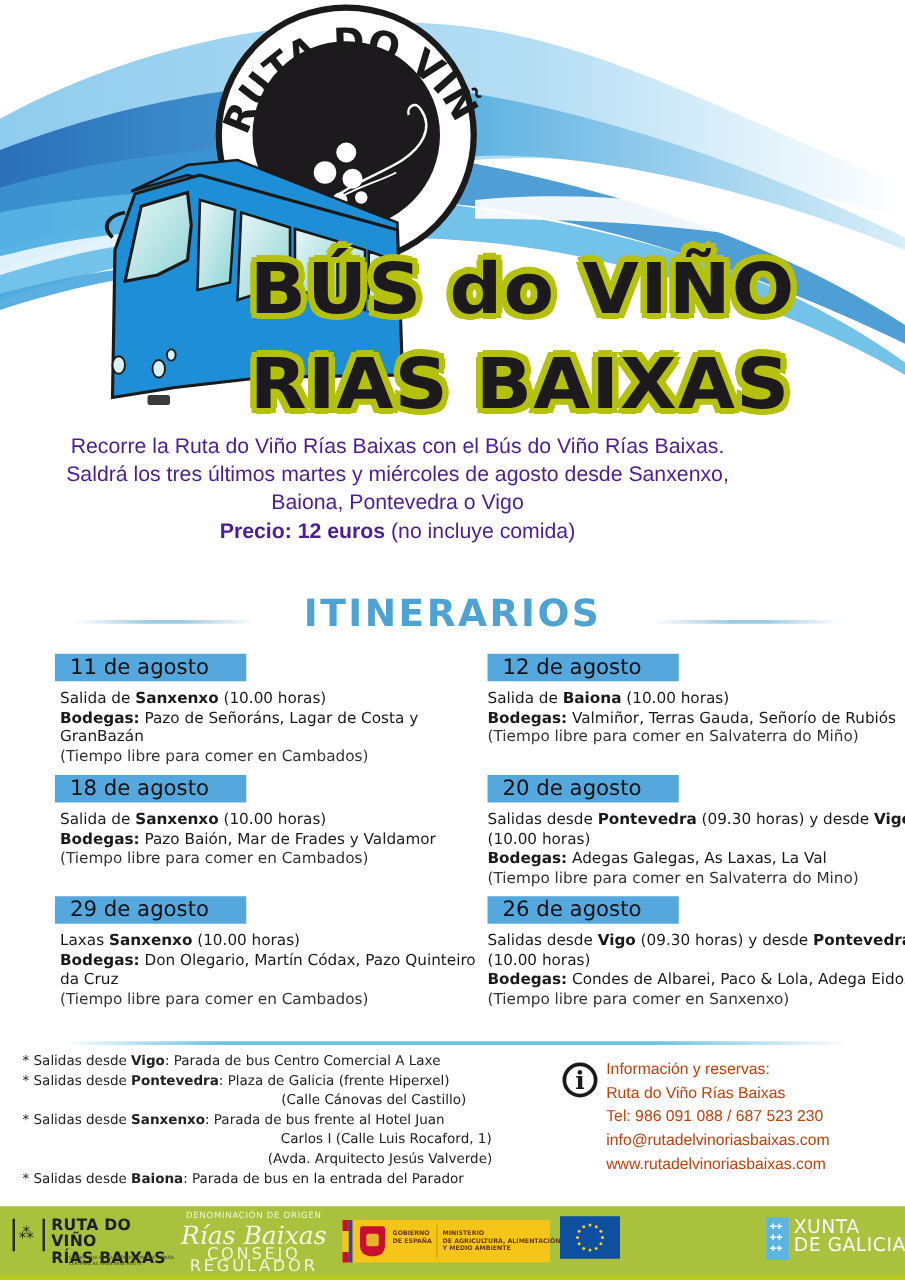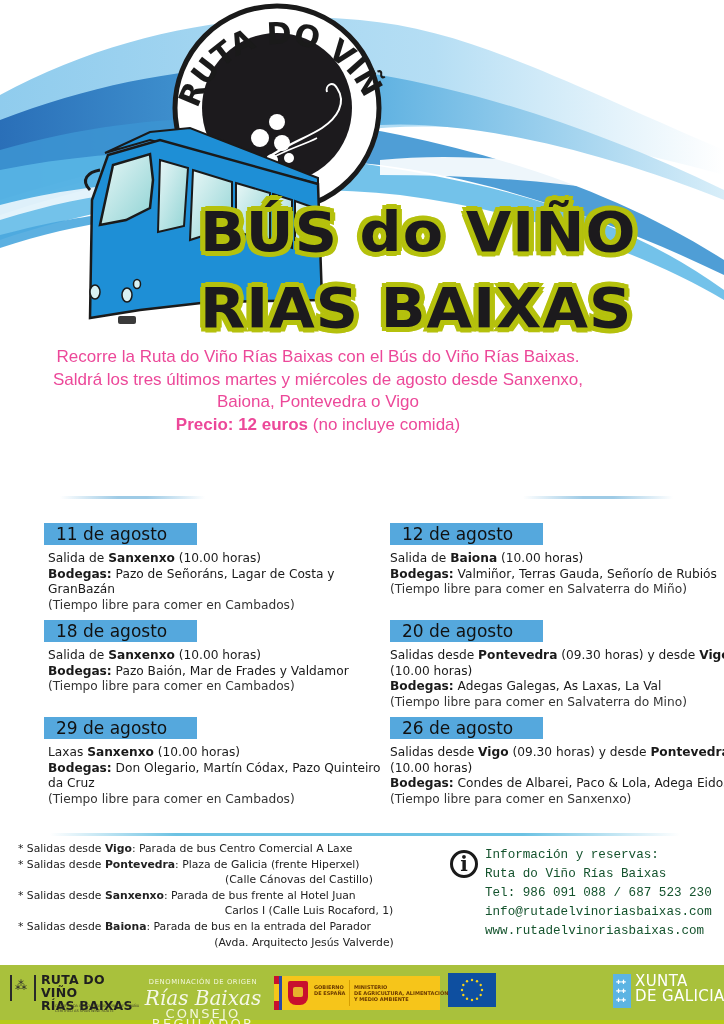--- a/index.html
+++ b/index.html
@@ -26,21 +26,21 @@
       transform-origin: left center;
     }
     .title-1 { left: 200px; top: 200px; font-size: 56px; line-height: 64px; }
     .title-2 { left: 200px; top: 276px; font-size: 56px; line-height: 64px; }
 
     
     .intro {
       position: absolute; left: 0; top: 346px; width: 636px;
       text-align: center;
       font-family: "Liberation Sans", sans-serif;
-      font-size: 17px; line-height: 22.5px; color: #ec4899;
+      font-size: 17px; line-height: 22.5px; color: #4c1d95;
     }
     .intro .price-label { font-weight: bold; margin-top: 43px; }
 
     
     .section-head {
       position: absolute; left: 0; top: 474px; width: 724px; height: 40px;
     }
     .section-head .rule {
       position: absolute; top: 22px; height: 3px;
       background: linear-gradient(90deg, rgba(170,210,235,0), #9ecbe6 40%, #9ecbe6 60%, rgba(170,210,235,0));
@@ -95,21 +95,21 @@
       position: absolute; left: 450px; top: 846px; width: 270px;
     }
     .info .icon {
       position: absolute; left: 0; top: 4px; width: 28px; height: 28px;
       border: 3px solid #1a1a1a; border-radius: 50%;
       font-family: "DejaVu Serif", serif; font-weight: bold; font-size: 20px;
       text-align: center; line-height: 23px; color: #1a1a1a;
     }
     .info .lines {
       position: absolute; left: 35px; top: 0; width: 240px;
-      font-family: Liberation Mono, monospace; font-size: 12.6px; line-height: 19px; color: #14532d;
+      font-family: Liberation Sans, sans-serif; font-size: 12.6px; line-height: 19px; color: #c2410c;
       white-space: nowrap;
     }
 
     
     .footer {
       position: absolute; left: 0; top: 965px; width: 724px; height: 59px;
       background: #a9c13c;
       border-bottom: 4px solid #b8cb1a;
     }
     .footer .f-ruta { position: absolute; left: 10px; top: 6px; width: 128px; height: 48px; }
@@ -119,21 +119,21 @@
     }
     .footer .f-ruta .grapes { position: absolute; left: 5px; top: 9px; font-size: 12px; color: #2a2a2a; line-height: 12px; }
     .footer .f-ruta .name {
       position: absolute; left: 31px; top: 2px; font-family: "DejaVu Sans", sans-serif; font-weight: bold;
       font-size: 12.5px; line-height: 13px; color: #1f1f1f; letter-spacing: 0.2px;
     }
     .footer .f-ruta .cert {
       position: absolute; left: 45px; top: 33px; font-size: 3.5px; line-height: 5px; color: #3d3d2a; white-space: nowrap;
     }
     .footer .f-do { position: absolute; left: 140px; top: 2px; width: 126px; text-align: center; color: #f3f7dc; }
-    .footer .f-do .top { font-size: 6.8px; letter-spacing: 0.6px; line-height: 10px; margin-top: 10px; }
+    .footer .f-do .top { font-size: 6.8px; letter-spacing: 0.6px; line-height: 10px; }
     .footer .f-do .script { font-family: "DejaVu Serif", serif; font-style: italic; font-size: 20px; line-height: 22px; color: #f6f8e8; }
     .footer .f-do .bottom { font-size: 13px; letter-spacing: 2.2px; line-height: 10px; }
 
     .footer .f-gob {
       position: absolute; left: 274px; top: 11px; width: 166px; height: 34px; background: #f6c51a;
     }
     .footer .f-gob .flag { position: absolute; left: 0; top: 0; width: 5px; height: 34px; background: linear-gradient(#c8102e 25%, #f6c51a 25%, #f6c51a 75%, #c8102e 75%); }
     .footer .f-gob .flag2 { position: absolute; left: 5px; top: 0; width: 3px; height: 34px; background: #2a4aa8; }
     .footer .f-gob .shield { position: absolute; left: 14px; top: 5px; width: 20px; height: 24px; background: #c8102e; border-radius: 2px 2px 8px 8px; }
     .footer .f-gob .shield::after { content: ""; position: absolute; left: 5px; top: 6px; width: 10px; height: 10px; background: #e7b32c; border-radius: 2px; }
@@ -232,20 +232,21 @@
   <div>Recorre la Ruta do Viño Rías Baixas con el Bús do Viño Rías Baixas.</div>
   <div>Saldrá los tres últimos martes y miércoles de agosto desde Sanxenxo,</div>
   <div>Baiona, Pontevedra o Vigo</div>
   <div>
     <span class="price-label">Precio: 12 euros</span><span> (no incluye comida)</span>
   </div>
 </div>
 
 <div class="section-head">
   <div class="rule left"></div>
+  <div class="label">ITINERARIOS</div>
   <div class="rule right"></div>
 </div>
 
 <div class="card c1">
   <div class="date">11 de agosto</div>
   <div class="body">
     <div><span>Salida de </span><b>Sanxenxo</b><span> (10.00 horas)</span></div>
     <div><b>Bodegas:</b><span> Pazo de Señoráns, Lagar de Costa y GranBazán</span></div>
     <div class="note">(Tiempo libre para comer en Cambados)</div>
   </div>
@@ -297,22 +298,22 @@
 </div>
 
 <div class="divider"></div>
 
 <div class="departures">
   <div class="row"><span>* Salidas desde </span><b>Vigo</b><span>: Parada de bus Centro Comercial A Laxe</span></div>
   <div class="row"><span>* Salidas desde </span><b>Pontevedra</b><span>: Plaza de Galicia (frente Hiperxel)</span></div>
   <div class="row indent">(Calle Cánovas del Castillo)</div>
   <div class="row"><span>* Salidas desde </span><b>Sanxenxo</b><span>: Parada de bus frente al Hotel Juan</span></div>
   <div class="row indent i2">Carlos I (Calle Luis Rocaford, 1)</div>
+  <div class="row indent i3">(Avda. Arquitecto Jesús Valverde)</div>
   <div class="row"><span>* Salidas desde </span><b>Baiona</b><span>: Parada de bus en la entrada del  Parador</span></div>
-  <div class="row indent i3">(Avda. Arquitecto Jesús Valverde)</div>
 </div>
 
 <div class="info">
   <div class="icon">i</div>
   <div class="lines">
     <div>Información y reservas:</div>
     <div>Ruta do Viño Rías Baixas</div>
     <div>Tel: 986 091 088 / 687 523 230</div>
     <div>info@rutadelvinoriasbaixas.com</div>
     <div>www.rutadelvinoriasbaixas.com</div>

